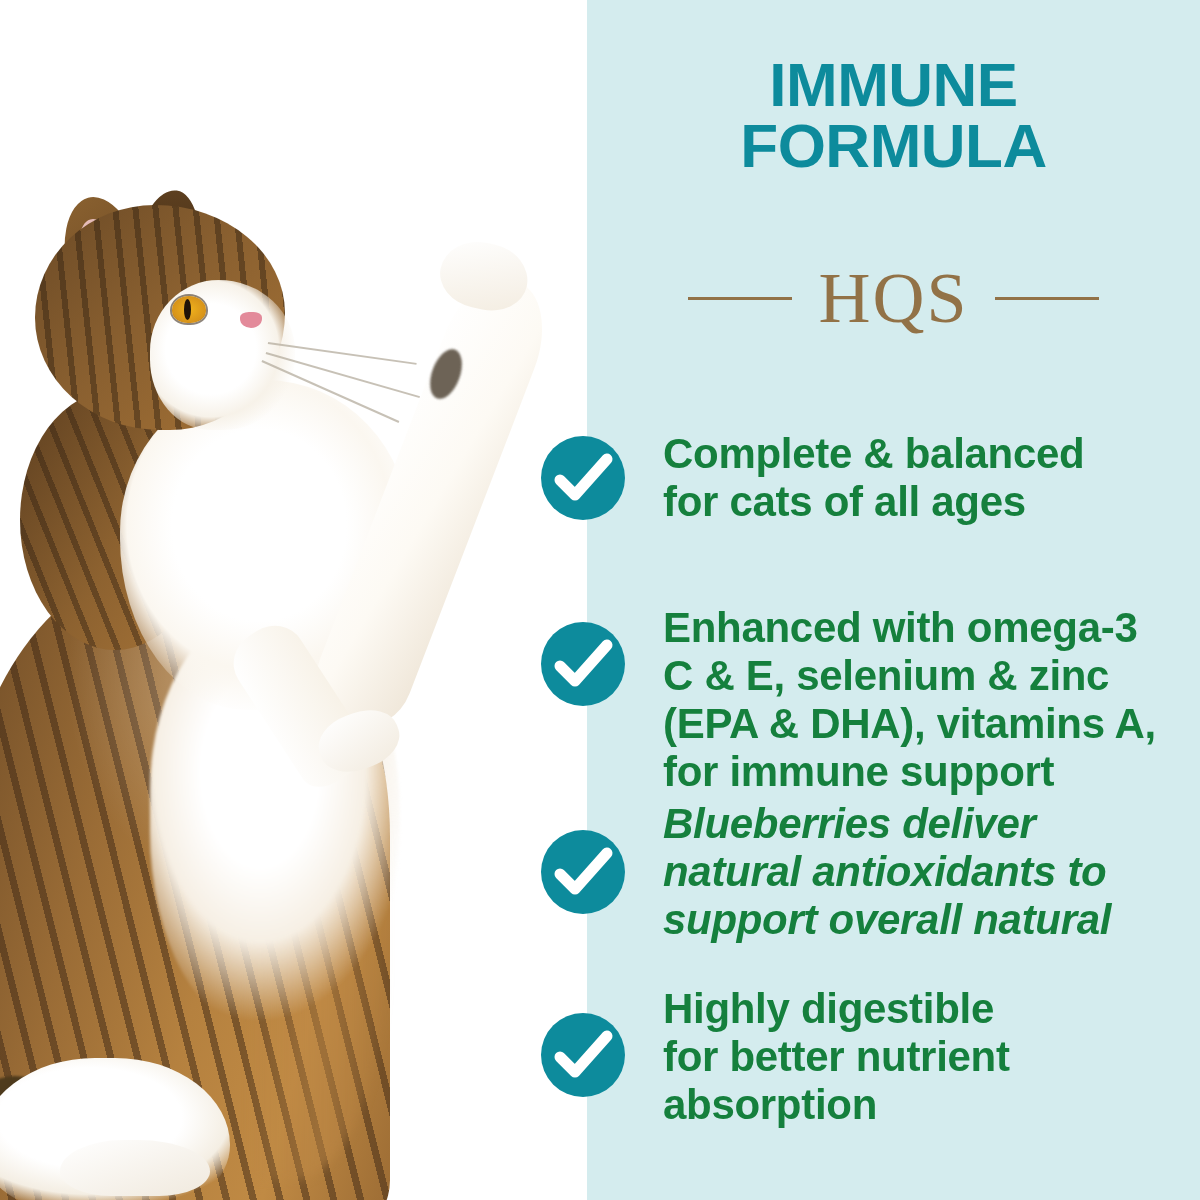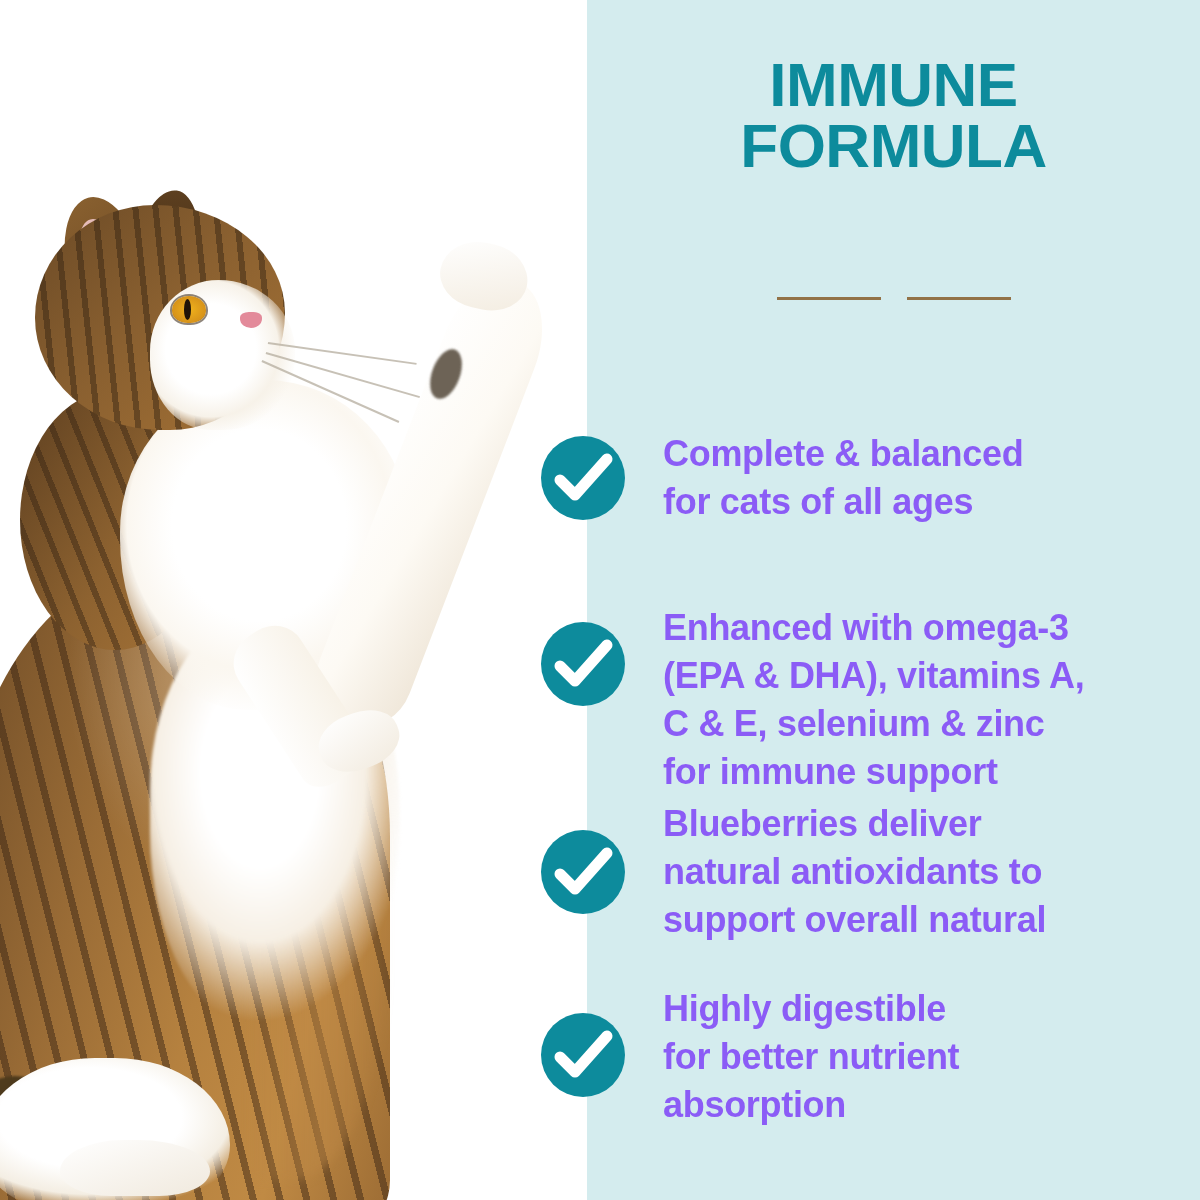--- a/index.html
+++ b/index.html
@@ -103,41 +103,41 @@
   }
   .bullet .check-badge svg {
     display: block;
     width: 84px;
     height: 84px;
   }
   .bullet .bullet-text {
     position: absolute;
     left: 122px;
     width: 500px;
-    color: #8b5cf6;
+    color: #15803d;
     font-family: "Liberation Sans", sans-serif;
     font-weight: bold;
-    font-size: 36px;
+    font-size: 42px;
     line-height: 48px;
     letter-spacing: -0.3px;
   }
   .bullet .bullet-text .bt-line { display: block; white-space: nowrap; }
 
   
   #bullet-1 { top: 430px; }
   #bullet-1 .check-badge { top: 6px; }
   #bullet-1 .bullet-text { top: 0px; }
 
   #bullet-2 { top: 568px; }
   #bullet-2 .check-badge { top: 54px; }
   #bullet-2 .bullet-text { top: 0px; margin-top: 36px; }
 
   #bullet-3 { top: 800px; }
   #bullet-3 .check-badge { top: 30px; }
-  #bullet-3 .bullet-text { top: 0px; }
+  #bullet-3 .bullet-text { top: 0px; font-style: italic; }
 
   #bullet-4 { top: 985px; }
   #bullet-4 .check-badge { top: 28px; }
   #bullet-4 .bullet-text { top: 0px; }
 
   
   .cat { position: absolute; }
 
   .cat-body {
     left: -40px;
@@ -381,20 +381,21 @@
 
   <div class="info-panel"></div>
 
   <div class="headline">
     <span class="hl-line">IMMUNE</span>
     <span class="hl-line">FORMULA</span>
   </div>
 
   <div class="brandmark">
     <span class="brand-rule"></span>
+    <span class="brand-text">HQS</span>
     <span class="brand-rule"></span>
   </div>
 
   <div class="bullet" id="bullet-1">
     <span class="check-badge">
       <svg viewBox="0 0 84 84" aria-hidden="true">
         <path d="M19 44 L34 59 L66 23" fill="none" stroke="#ffffff" stroke-width="11" stroke-linecap="round" stroke-linejoin="round"></path>
       </svg>
     </span>
     <span class="bullet-text">
@@ -404,22 +405,22 @@
   </div>
 
   <div class="bullet" id="bullet-2">
     <span class="check-badge">
       <svg viewBox="0 0 84 84" aria-hidden="true">
         <path d="M19 44 L34 59 L66 23" fill="none" stroke="#ffffff" stroke-width="11" stroke-linecap="round" stroke-linejoin="round"></path>
       </svg>
     </span>
     <span class="bullet-text">
       <span class="bt-line">Enhanced with omega-3</span>
+      <span class="bt-line">C &amp; E, selenium &amp; zinc</span>
       <span class="bt-line">(EPA &amp; DHA), vitamins A,</span>
-      <span class="bt-line">C &amp; E, selenium &amp; zinc</span>
       <span class="bt-line">for immune support</span>
     </span>
   </div>
 
   <div class="bullet" id="bullet-3">
     <span class="check-badge">
       <svg viewBox="0 0 84 84" aria-hidden="true">
         <path d="M19 44 L34 59 L66 23" fill="none" stroke="#ffffff" stroke-width="11" stroke-linecap="round" stroke-linejoin="round"></path>
       </svg>
     </span>

